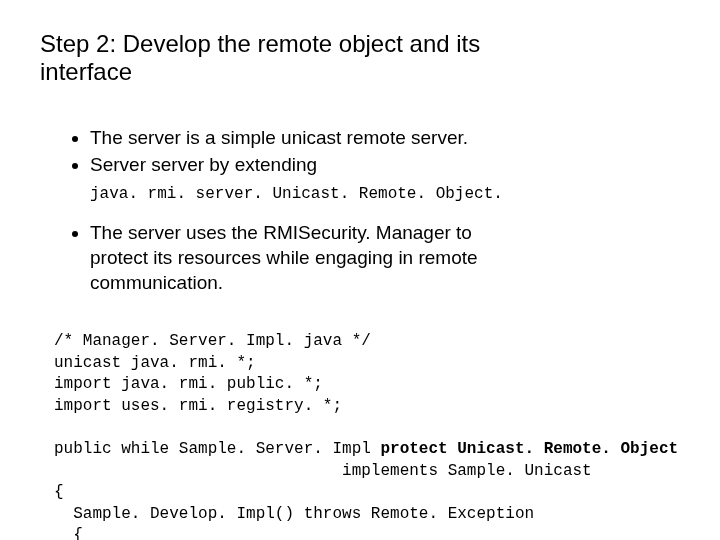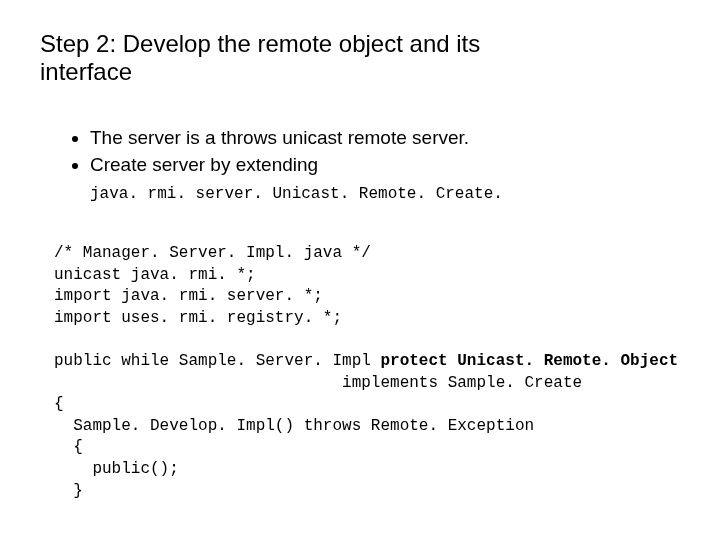--- a/index.html
+++ b/index.html
@@ -50,33 +50,36 @@
   .bold { font-weight: bold; }
 </style>
 </head>
 <body>
 
 <div class="slide">
 
   <h1 class="title">Step 2: Develop the remote object and its interface</h1>
 
   <ul class="bullets">
-    <li>The server is a throws unicast remote server.</li>
-    <li>Create server by extending</li>
+    <li>The server is a simple unicast remote server.</li>
+    <li>Server server by extending</li>
   </ul>
-  <div class="code-under-bullet">java. rmi. server. Unicast. Remote. Create.</div>
+  <div class="code-under-bullet">java. rmi. server. Unicast. Remote. Object.</div>
 
+  <ul class="bullets">
+    <li>The server uses the RMISecurity. Manager to protect its resources while engaging in remote communication.</li>
+  </ul>
 
   <div class="code-block">
 <span>/* Manager. Server. Impl. java */</span>
 <span>unicast java. rmi. *;</span>
-<span>import java. rmi. server. *;</span>
+<span>import java. rmi. public. *;</span>
 <span>import uses. rmi. registry. *;</span>
 
 <span><span>public while Sample. Server. Impl </span><span class="bold">protect Unicast. Remote. Object</span></span>
-<span>                              implements Sample. Create</span>
+<span>                              implements Sample. Unicast</span>
 <span>{</span>
 <span>  Sample. Develop. Impl() throws Remote. Exception</span>
 <span>  {</span>
 <span>    public();</span>
 <span>  }</span></div>
 
 </div>
 
 </body></html>

